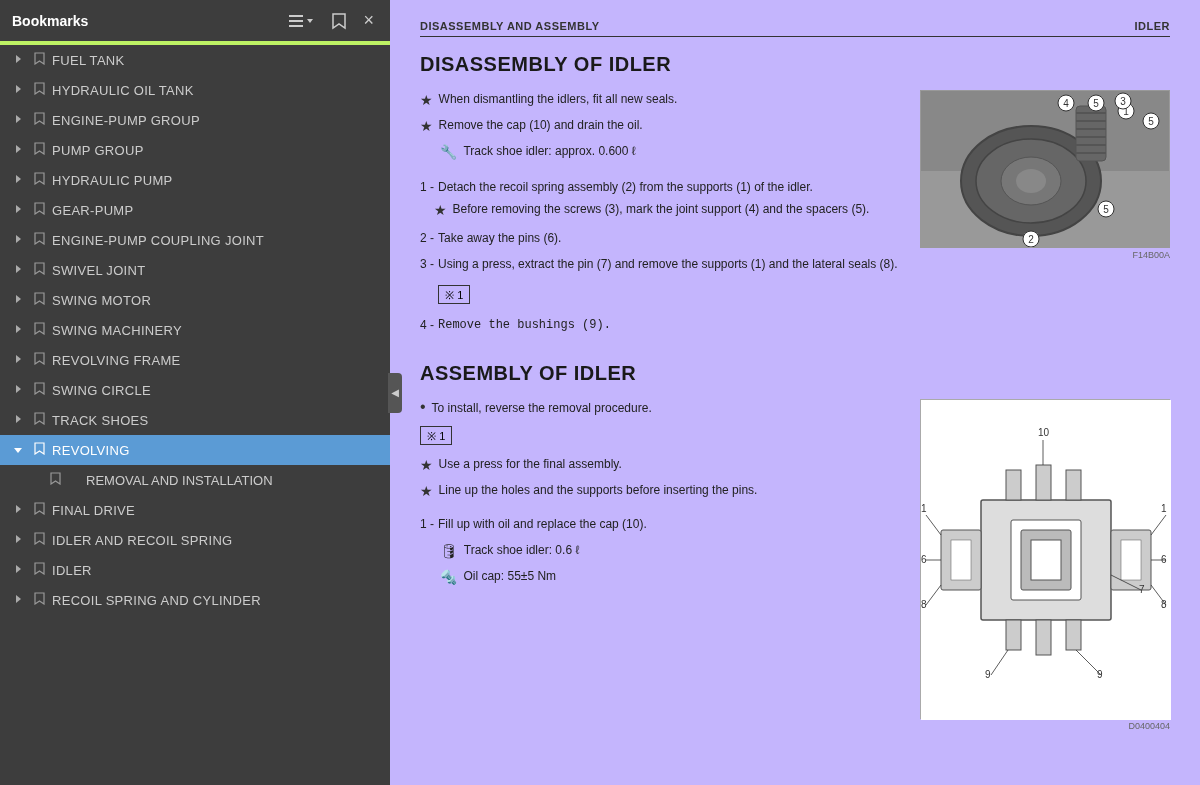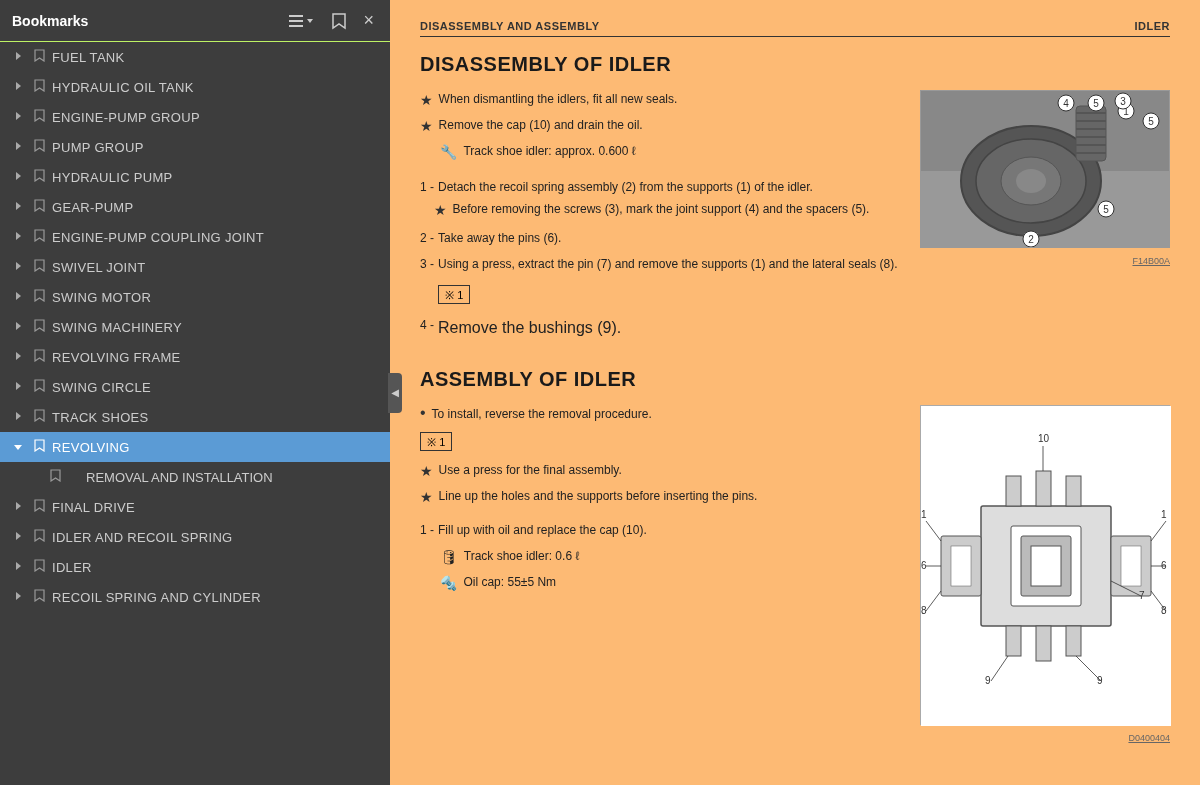--- a/index.html
+++ b/index.html
@@ -23,21 +23,21 @@
       height: 785px;
       position: relative;
     }
 
     #sidebar-header {
       display: flex;
       align-items: center;
       justify-content: space-between;
       padding: 8px 12px;
       background: #3d3d3d;
-      border-bottom: 1px solid #bef264;
+      border-bottom: 4px solid #bef264;
     }
 
     #sidebar-title {
       color: #fff;
       font-size: 14px;
       font-weight: bold;
     }
 
     .header-icons {
       display: flex;
@@ -154,21 +154,21 @@
       justify-content: center;
       cursor: pointer;
       z-index: 10;
       color: #ccc;
       font-size: 10px;
     }
 
     
     #main-content {
       flex: 1;
-      background: #fdba74;
+      background: #c4b5fd;
       overflow-y: auto;
       padding: 20px 30px;
       height: 785px;
     }
 
     #main-content::-webkit-scrollbar {
       width: 8px;
     }
     #main-content::-webkit-scrollbar-track {
       background: #f0f0f0;
@@ -272,22 +272,21 @@
       border: 1px solid #333;
       padding: 1px 6px;
       font-size: 11px;
       margin: 4px 0;
     }
 
     .img-caption {
       text-align: right;
       font-size: 9px;
       color: #666;
-      margin-top: 8px;
-      text-decoration: underline;
+      margin-top: 2px;
     }
 
     
     .diagram-container {
       background: #fff;
       border: 1px solid #ccc;
     }
 
     
     .idler-photo {
@@ -601,21 +600,21 @@
         </div>
       </div>
 
       <div style="margin:4px 0 8px 18px;">
         <span class="note-box">※ 1</span>
       </div>
 
       <div class="num-item">
         <div style="display:flex;gap:4px;align-items:flex-start;">
           <span style="font-size:12px;color:#222;">4 -</span>
-          <span style="font-size:16px;color:#222;">Remove the bushings (9).</span>
+          <span style="font-size:12px;color:#222;font-family:Liberation Mono, monospace;">Remove the bushings (9).</span>
         </div>
       </div>
 
     </div>
 
     <div class="content-image">
       <div class="idler-photo">
         <svg width="250" height="158" viewBox="0 0 250 158">
 
           <rect width="250" height="158" fill="#888"></rect>

